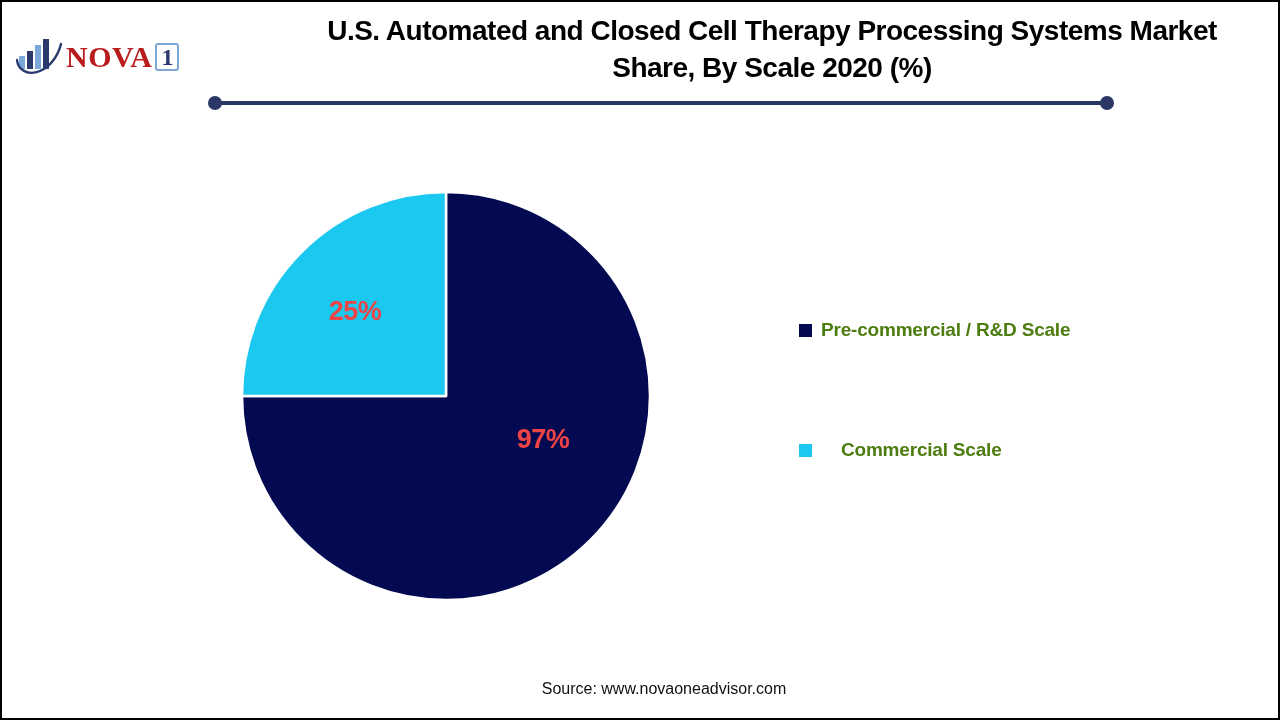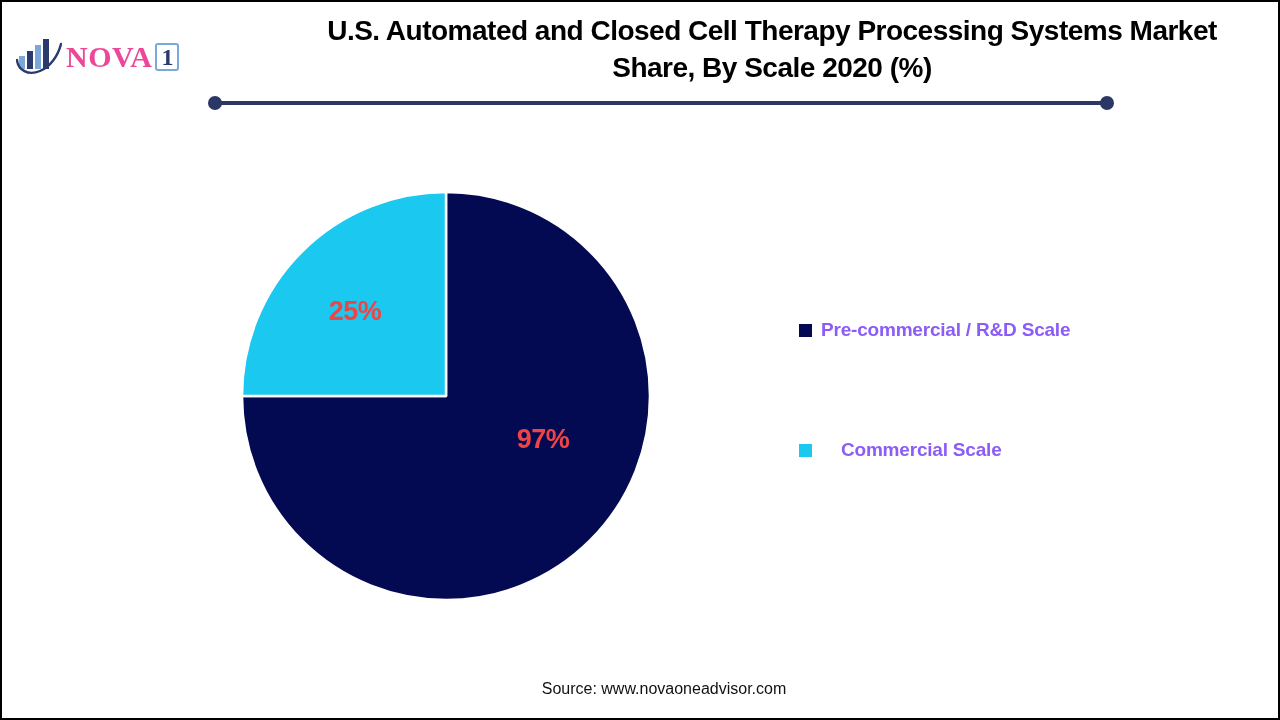--- a/index.html
+++ b/index.html
@@ -20,21 +20,21 @@
     left: 14px;
     top: 34px;
     display: flex;
     align-items: center;
   }
   .logo-icon { margin-right: 4px; }
   .logo-word {
     font-family: "Liberation Serif", serif;
     font-weight: 700;
     font-size: 30px;
-    color: #ec4899;
+    color: #b91c1c;
     letter-spacing: 0.5px;
     line-height: 1;
   }
   .logo-one-box {
     display: inline-flex;
     align-items: center;
     justify-content: center;
     width: 24px;
     height: 28px;
     border: 2px solid #7ba7d9;
@@ -114,21 +114,21 @@
   .legend-marker {
     width: 13px;
     height: 13px;
     margin-right: 9px;
     flex: 0 0 auto;
   }
   .legend-label {
     font-weight: 700;
     font-size: 19px;
     letter-spacing: -0.2px;
-    color: #8b5cf6;
+    color: #4d7c0f;
     white-space: nowrap;
   }
 
   
   .source-line {
     position: absolute;
     left: 0;
     top: 678px;
     width: 100%;
     text-align: center;

